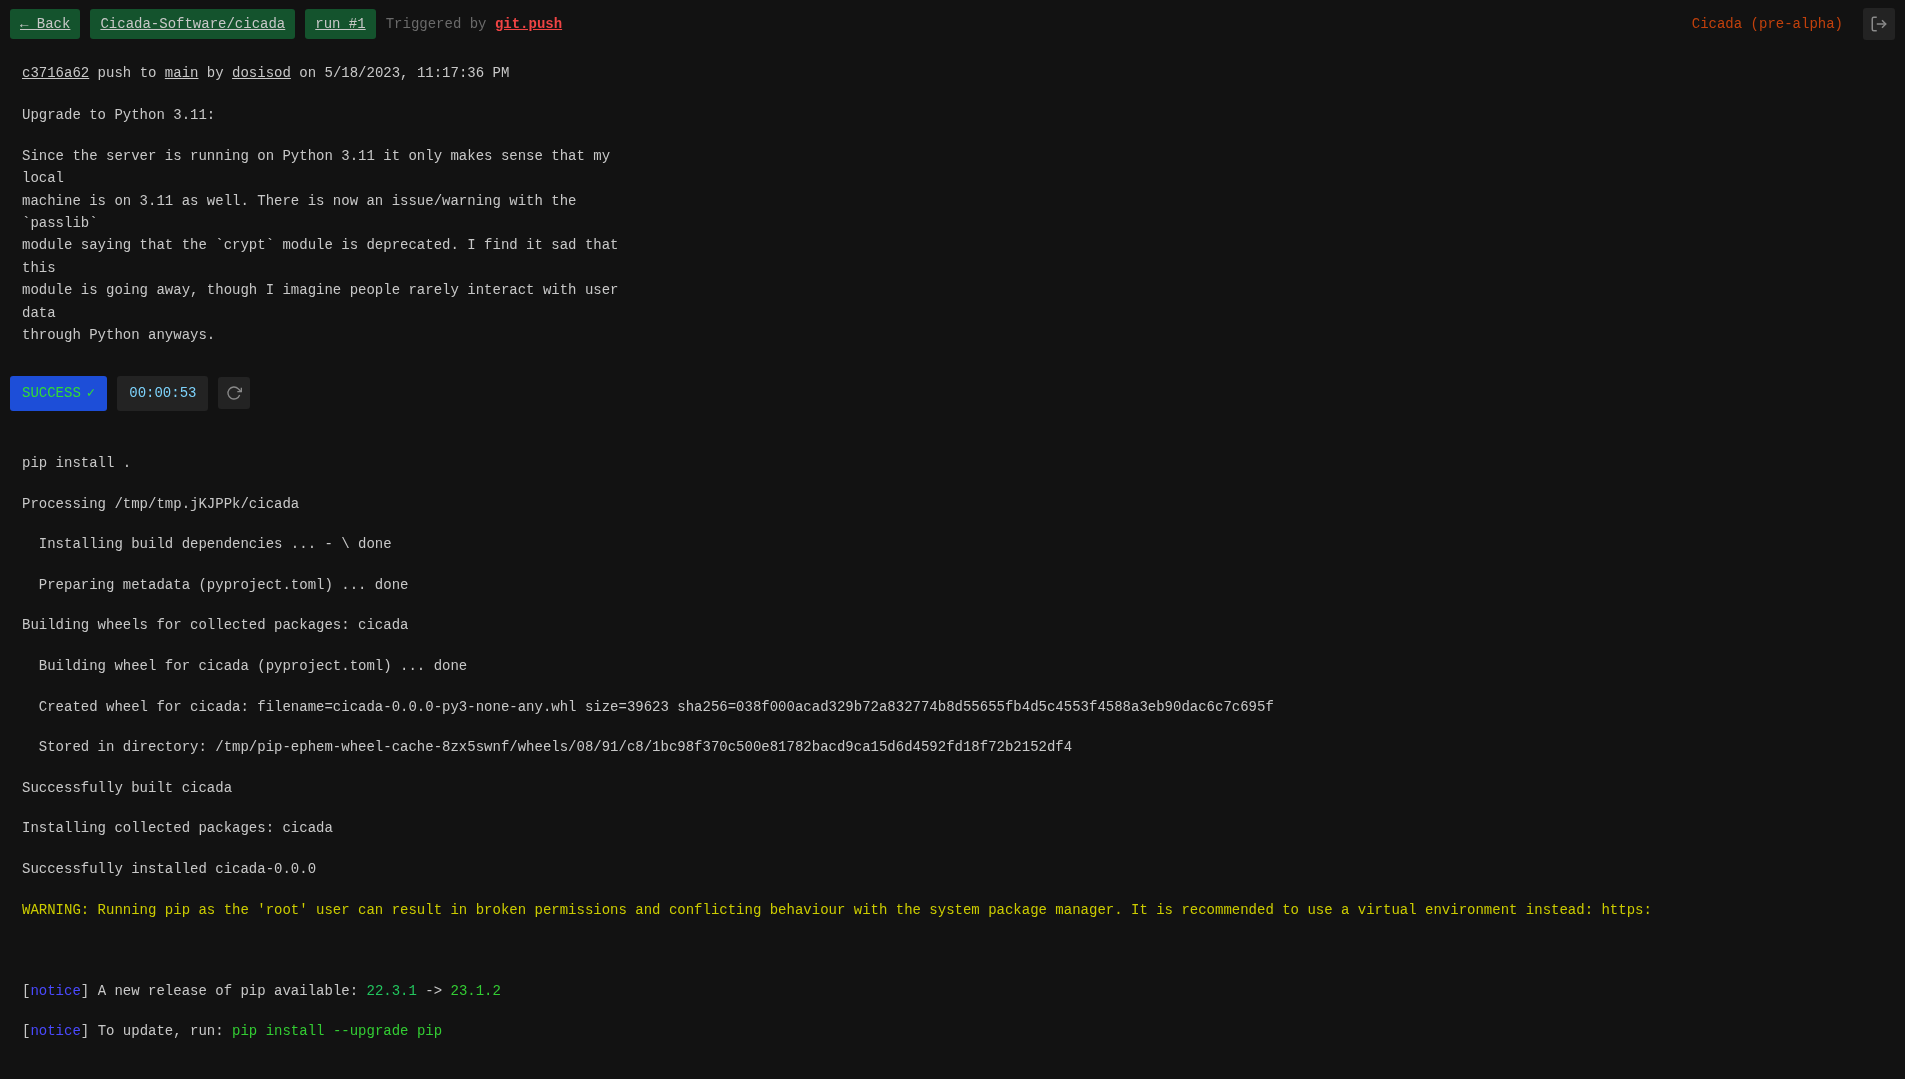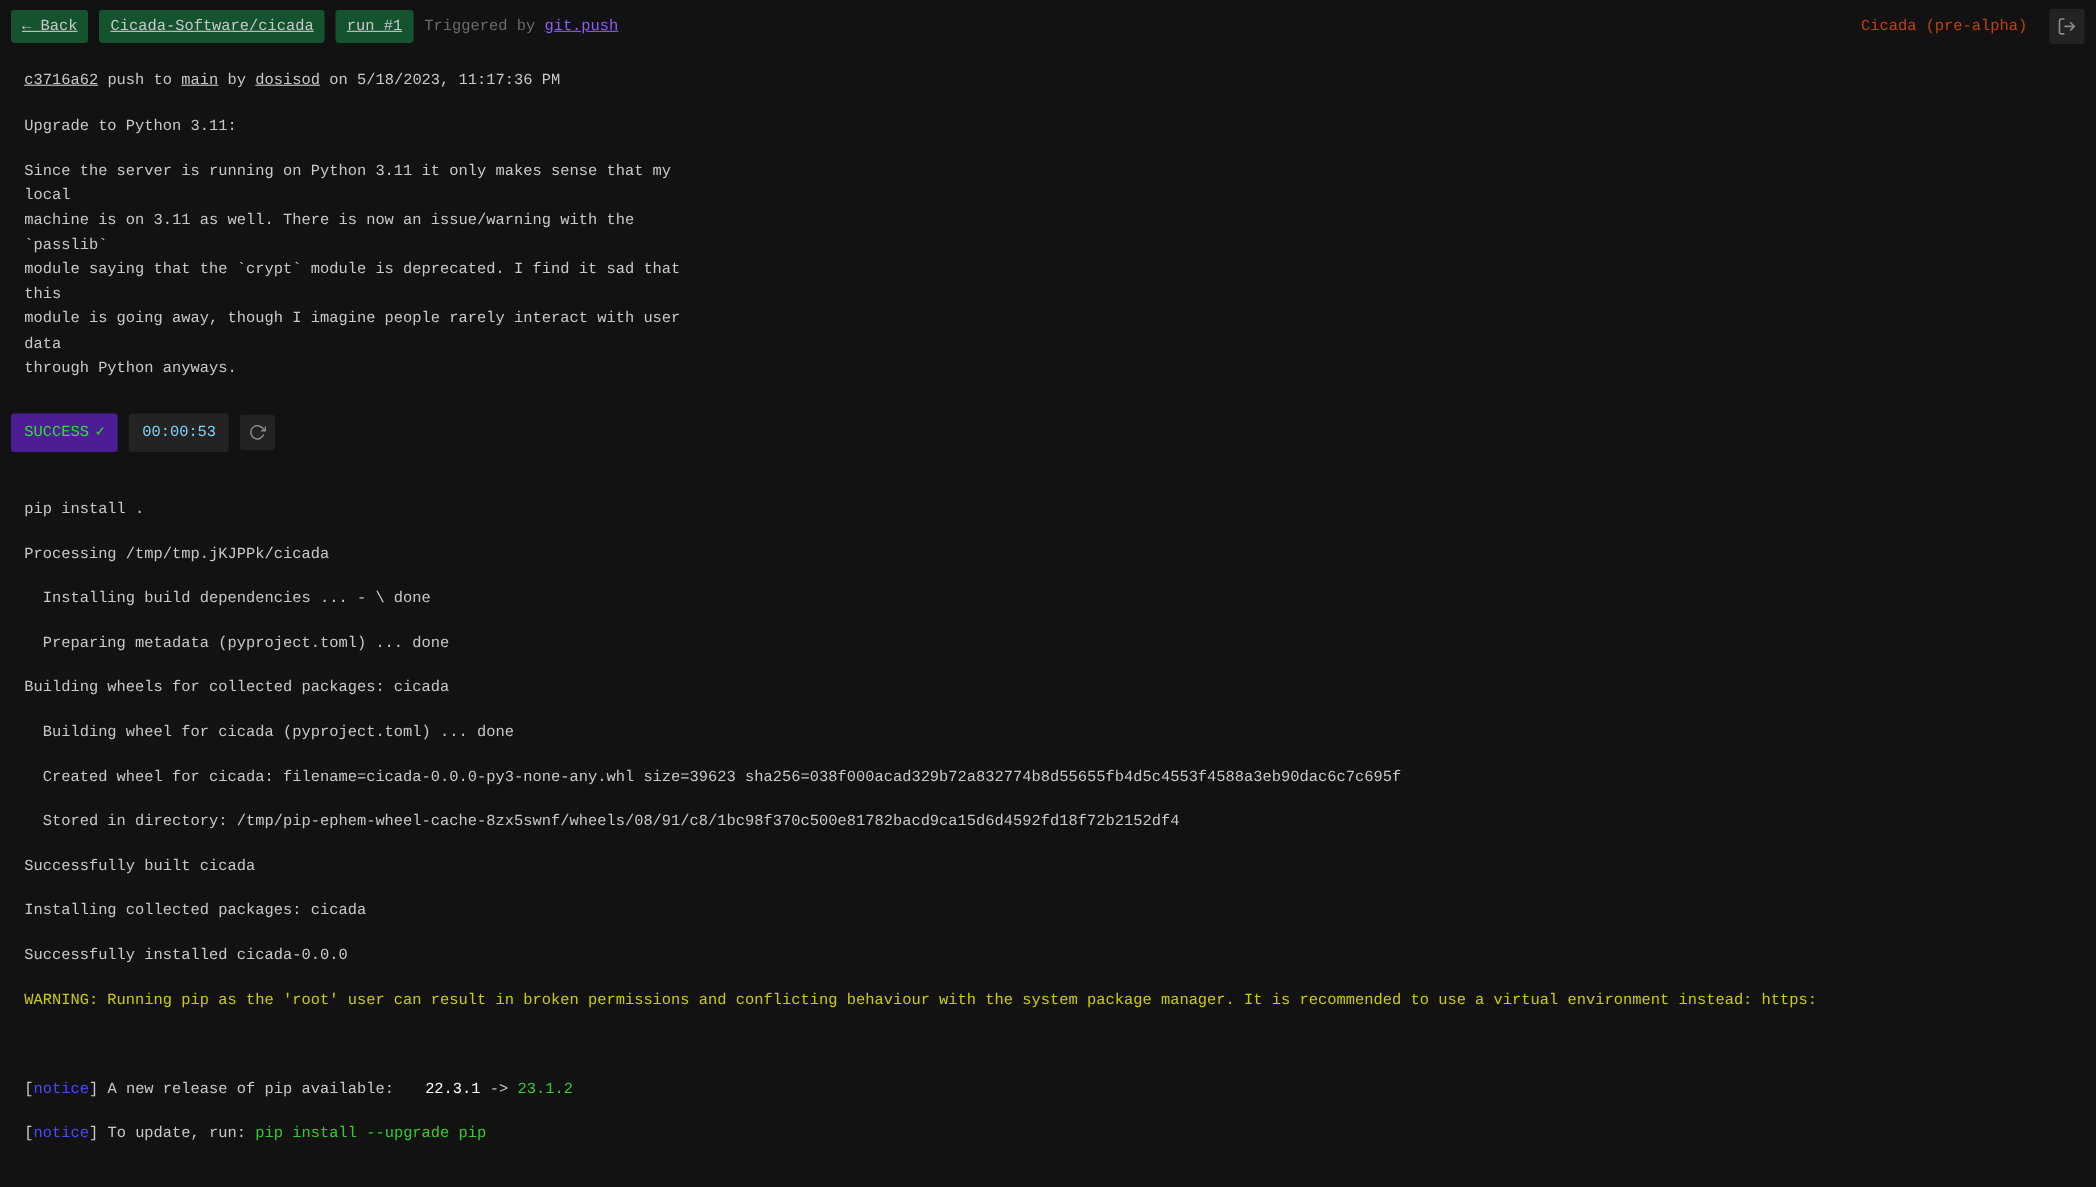--- a/index.html
+++ b/index.html
@@ -26,23 +26,24 @@
     }
     .chip a, .link {
       color: #c8c8c8;
       text-decoration: underline;
       cursor: pointer;
     }
     .muted {
       color: #6a6a6a;
     }
     .trigger-link {
-      color: #8b5cf6;
+      color: #ef4444;
       text-decoration: underline;
       cursor: pointer;
+      font-weight: bold;
     }
     .spacer { flex: 1; }
     .brand {
       color: #c2410c;
       padding-right: 10px;
     }
     .icon-btn {
       background: #232323;
       width: 32px;
       height: 32px;
@@ -63,21 +64,21 @@
       white-space: pre-wrap;
       max-width: 620px;
     }
     .statusbar {
       display: flex;
       align-items: center;
       padding: 8px 10px;
       gap: 10px;
     }
     .success-badge {
-      background: #4c1d95;
+      background: #1d4ed8;
       color: #33dd33;
       padding: 6px 12px;
       border-radius: 3px;
       display: flex;
       align-items: center;
       gap: 6px;
     }
     .duration {
       background: #232323;
       color: #7dd3fc;
@@ -87,21 +88,21 @@
     .log {
       padding: 14px 22px;
       white-space: pre;
       overflow-x: auto;
       font-size: 14px;
       line-height: 1.45;
     }
     .log-line { white-space: pre; }
     .yellow { color: #cccc00; }
     .green { color: #33cc33; }
-    .red { color: #ffffff; margin-left: 20px; }
+    .red { color: #22c55e; }
     .blue { color: #4a4aff; }
   </style>
 </head>
 <body>
 
 <div class="topbar">
   <div class="chip">
     <a>← Back</a>
   </div>
   <div class="chip">

